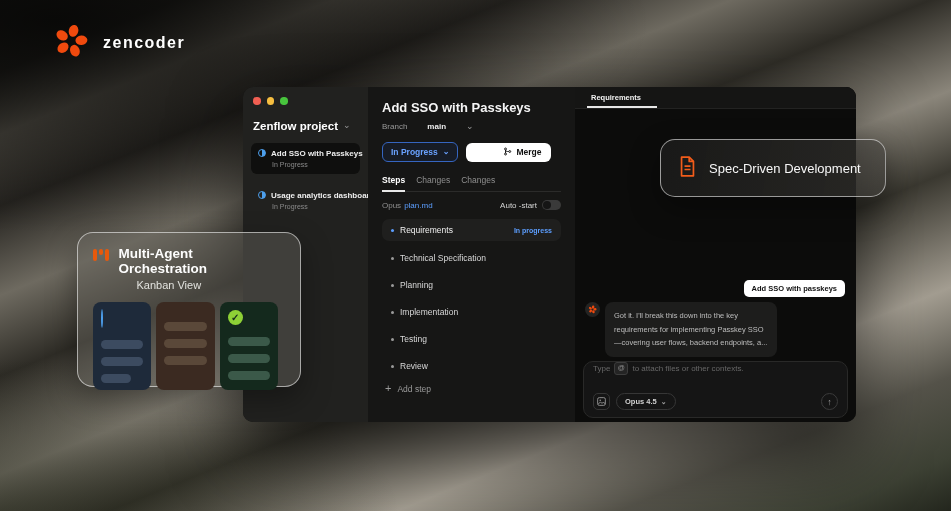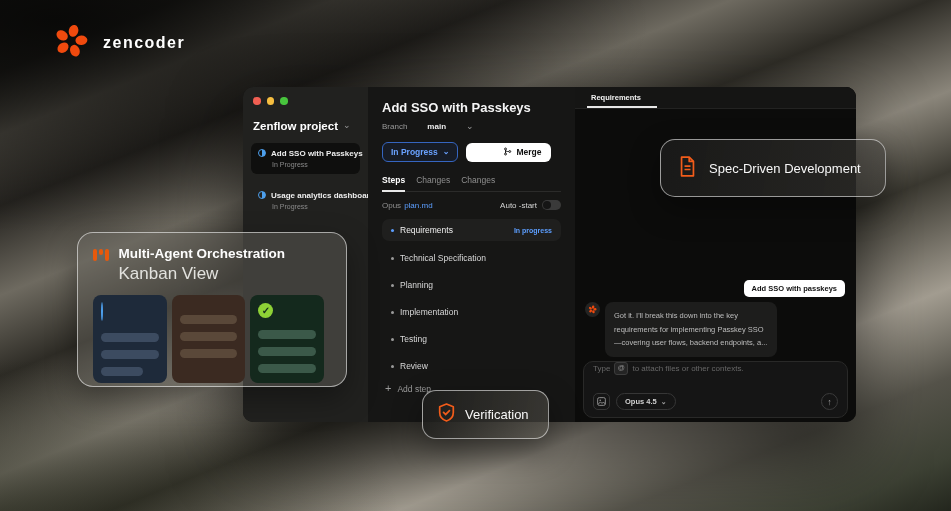--- a/index.html
+++ b/index.html
@@ -109,28 +109,28 @@
   .callout { position:absolute; border:1.5px solid rgba(255,255,255,0.55);
     box-shadow:0 12px 30px rgba(0,0,0,0.35); }
   .spec { left:660px; top:139px; width:226px; height:58px; border-radius:15px;
     background:linear-gradient(100deg, rgba(28,28,27,0.82), rgba(70,68,64,0.50));
     display:flex; align-items:center; gap:13px; padding-left:18px; }
   .callout-label { font-size:13px; color:#f7f7f7; }
   .verification { left:422px; top:390px; width:127px; height:49px; border-radius:14px;
     background:linear-gradient(100deg, rgba(30,30,28,0.82), rgba(95,92,84,0.48));
     display:flex; align-items:center; gap:10px; padding-left:15px; }
 
-  .orchestration { left:77px; top:232px; width:270px; height:155px; border-radius:16px;
+  .orchestration { left:77px; top:232px; width:224px; height:155px; border-radius:16px;
     background:rgba(104,102,96,0.44); padding:13px 22px 11px 15px; }
   .orch-header { display:flex; gap:10px; align-items:flex-start; }
   .kanban-icon { display:flex; gap:2.5px; margin-top:3px; }
   .kbar { width:3.5px; border-radius:2px; background:#e8590c; }
   .kbar1 { height:12px; } .kbar2 { height:6px; } .kbar3 { height:12px; }
   .orch-title { font-size:13.5px; font-weight:bold; color:#fdfdfd; }
-  .orch-sub { font-size:17px; color:#e2e2de; margin-top:3px; }
+  .orch-sub { font-size:11px; color:#e2e2de; margin-top:3px;margin-left:18px; }
   .kanban-cols { display:flex; gap:5px; margin-top:11px; }
   .kcol { flex:1; height:88px; border-radius:8px; padding:8px; }
   .kcol-blue { background:#1e2a3a; } .kcol-blue .bar { background:#3c4b60; }
   .kcol-brown { background:#3b2a21; } .kcol-brown .bar { background:#5a4839; }
   .kcol-green { background:#14291d; } .kcol-green .bar { background:#3b5949; }
   .kicon { width:15px; height:15px; border-radius:50%; }
   .kicon-progress { border:1.5px solid #4d9fec; background:linear-gradient(90deg, transparent 50%, #4d9fec 50%); }
   .kicon-pie { background:conic-gradient(from 230deg, #3b2a21 0deg 65deg, #ef7f28 65deg 360deg); }
   .kicon-check { background:#8ed136; display:flex; align-items:center; justify-content:center;
     color:#14291d; font-size:10px; font-weight:bold; }
@@ -348,23 +348,14 @@
     <span>
       <svg width="17" height="21" viewBox="0 0 20 24">
         <path d="M3 1h9l5 5v17H3z" fill="none" stroke="#f25c1a" stroke-width="2" stroke-linejoin="round"></path>
         <path d="M12 1v5h5" fill="none" stroke="#f25c1a" stroke-width="2" stroke-linejoin="round"></path>
         <path d="M6.5 11.5h7M6.5 15.5h7" stroke="#f25c1a" stroke-width="2"></path>
       </svg>
     </span>
     <span class="callout-label">Spec-Driven Development</span>
   </div>
 
-  <div class="callout verification">
-    <span>
-      <svg width="17" height="19" viewBox="0 0 20 22">
-        <path d="M10 1l8 3.2v6.8c0 5-3.5 8.6-8 10-4.5-1.4-8-5-8-10V4.2z" fill="none" stroke="#f25c1a" stroke-width="2" stroke-linejoin="round"></path>
-        <path d="M6.5 10.8l2.5 2.5 4.5-4.6" fill="none" stroke="#f25c1a" stroke-width="2" stroke-linecap="round"></path>
-      </svg>
-    </span>
-    <span class="callout-label">Verification</span>
-  </div>
 
 </div>
 
 </body></html>

